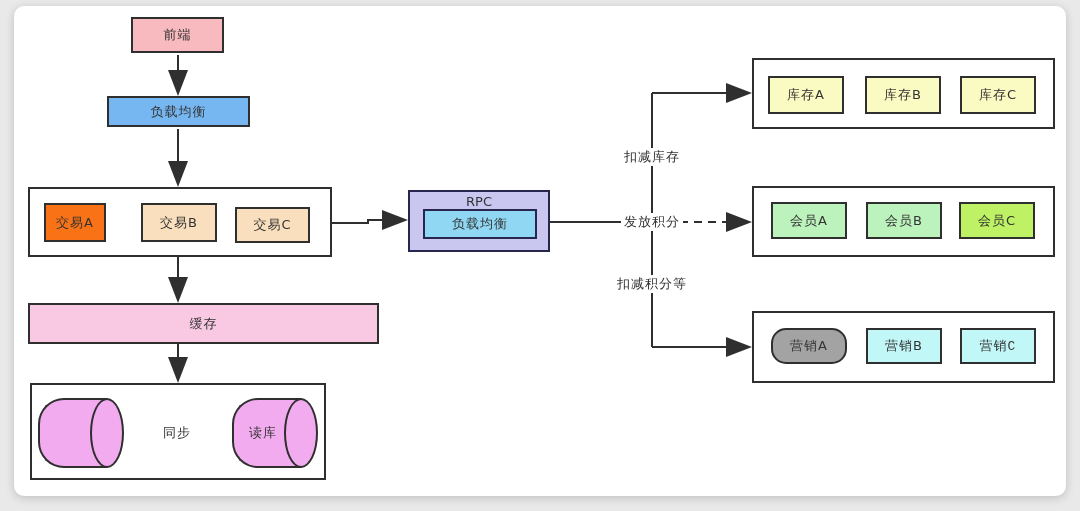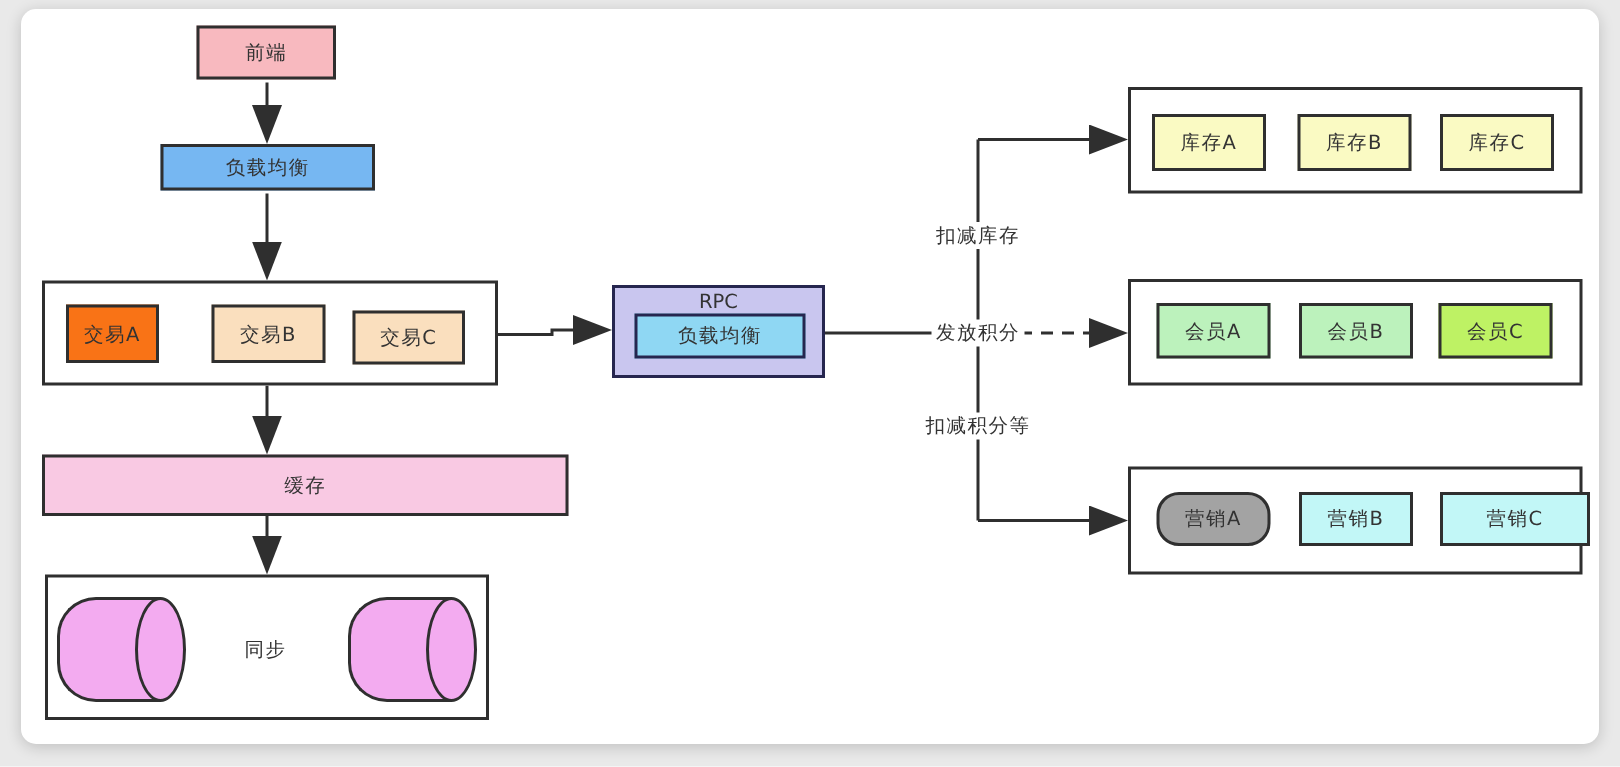--- a/index.html
+++ b/index.html
@@ -39,21 +39,21 @@
   .inv-a { left:768px; top:76px; width:76px; height:38px; background:#fafac3; }
   .inv-b { left:865px; top:76px; width:76px; height:38px; background:#fafac3; }
   .inv-c { left:960px; top:76px; width:76px; height:38px; background:#fafac3; }
   .mem-group { left:752px; top:186px; width:303px; height:71px; }
   .mem-a { left:771px; top:202px; width:76px; height:37px; background:#bcf2bc; }
   .mem-b { left:866px; top:202px; width:76px; height:37px; background:#bcf2bc; }
   .mem-c { left:959px; top:202px; width:76px; height:37px; background:#bef264; }
   .mkt-group { left:752px; top:311px; width:303px; height:72px; }
   .mkt-a { left:771px; top:328px; width:76px; height:36px; background:#a3a3a3;border-radius:15px; }
   .mkt-b { left:866px; top:328px; width:76px; height:36px; background:#c2f7f7; }
-  .mkt-c { left:960px; top:328px; width:100px; height:36px; background:#c2f7f7; }
+  .mkt-c { left:960px; top:328px; width:76px; height:36px; background:#c2f7f7;font-family:Liberation Mono, monospace; }
 
   .cyl { position:absolute; width:86px; height:70px; }
   .cyl-write { left:38px; top:398px; }
   .cyl-read  { left:232px; top:398px; }
   .cyl-body { position:absolute; left:0; top:0; width:69px; height:70px;
               background:#f3abf0; border:2px solid #2f2f2f; border-right:none;
               border-radius:26px 0 0 26px; }
   .cyl-cap { position:absolute; right:0; top:0; width:34px; height:70px;
              background:#f3abf0; border:2px solid #2f2f2f; border-radius:50%; }
   .cyl-label { position:absolute; left:0; top:0; width:62px; height:70px;
@@ -107,20 +107,21 @@
 <div class="node cache">缓存</div>
 
 <div class="group db-group"></div>
 <div class="cyl cyl-write">
   <div class="cyl-body"></div>
   <div class="cyl-cap"></div>
 </div>
 <div class="cyl cyl-read">
   <div class="cyl-body"></div>
   <div class="cyl-cap"></div>
+  <div class="cyl-label">读库</div>
 </div>
 
 <div class="rpc">
   <div class="rpc-title">RPC</div>
 </div>
 <div class="node rpc-inner">负载均衡</div>
 
 <div class="group inv-group"></div>
 <div class="node inv-a">库存A</div>
 <div class="node inv-b">库存B</div>

